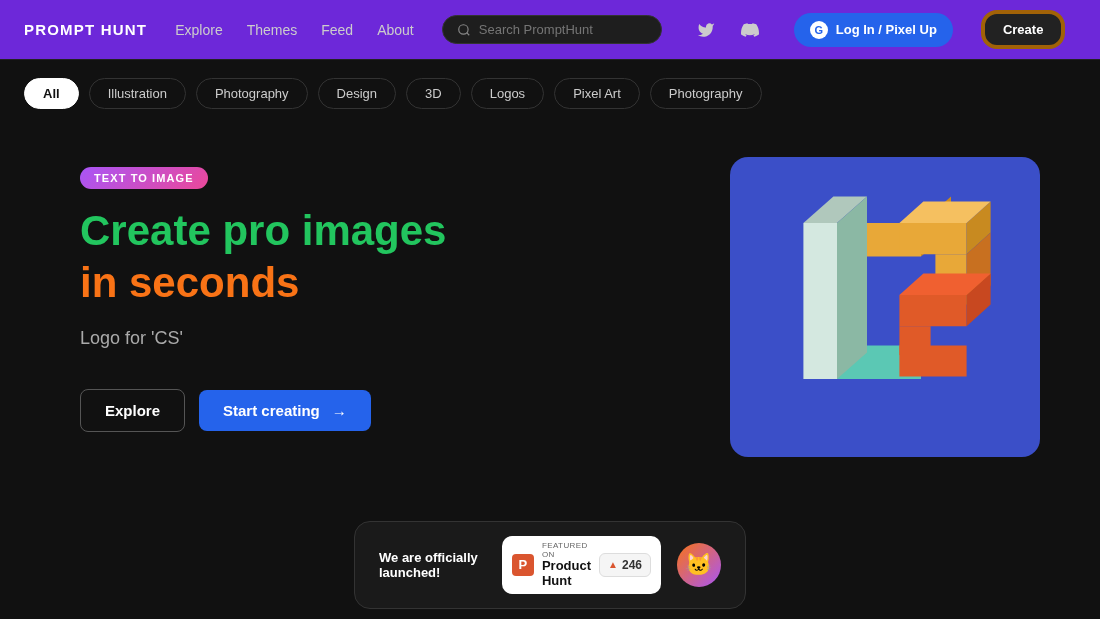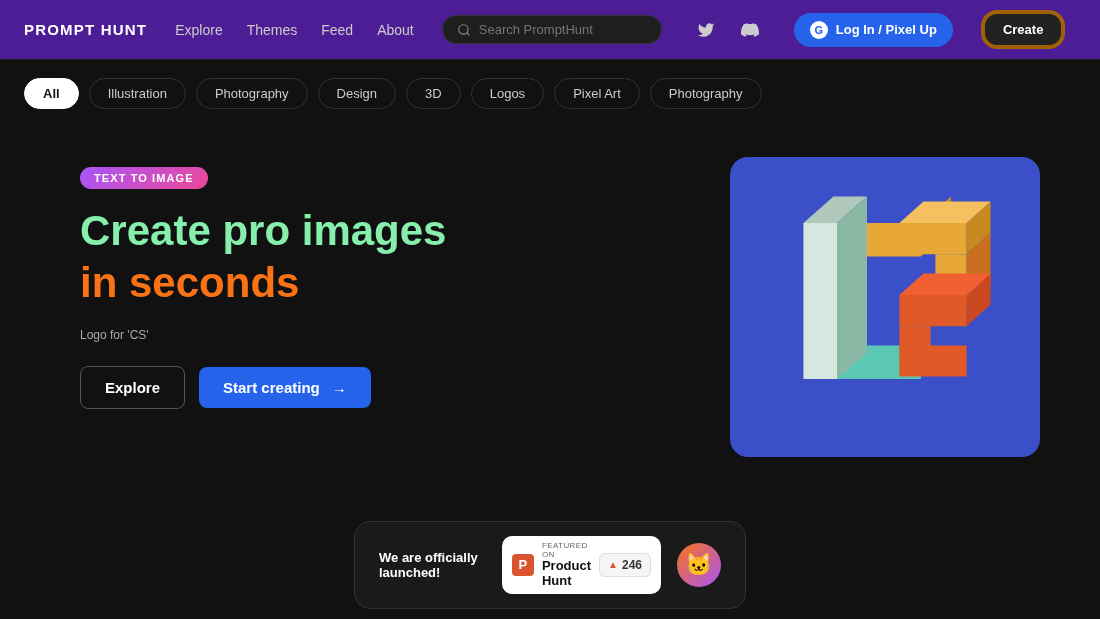--- a/index.html
+++ b/index.html
@@ -11,21 +11,21 @@
       color: #ffffff;
       overflow: hidden;
     }
 
     
     nav {
       display: flex;
       align-items: center;
       padding: 0 24px;
       height: 60px;
-      background: #4c1d95;
+      background: #6d28d9;
       border-bottom: 1px solid #222;
       gap: 28px;
     }
     .nav-logo {
       font-size: 15px;
       font-weight: 800;
       letter-spacing: 0.08em;
       color: #fff;
       white-space: nowrap;
     }
@@ -165,35 +165,35 @@
       font-size: 11px;
       font-weight: 700;
       letter-spacing: 0.1em;
       color: #fff;
       margin-bottom: 18px;
       text-transform: uppercase;
     }
     .hero-title-main {
       font-size: 42px;
       font-weight: 800;
-      color: #86efac;
+      color: #22c55e;
       line-height: 1.15;
       margin-bottom: 4px;
     }
     .hero-title-accent {
       font-size: 42px;
       font-weight: 800;
       color: #f97316;
       line-height: 1.15;
       margin-bottom: 20px;
     }
     .hero-subtitle {
-      font-size: 12px;
+      font-size: 18px;
       color: #aaa;
-      margin-bottom: 24px;
+      margin-bottom: 40px;
     }
     .hero-buttons {
       display: flex;
       gap: 14px;
       align-items: center;
     }
     .btn-explore {
       background: transparent;
       color: #fff;
       border: 1px solid #555;

